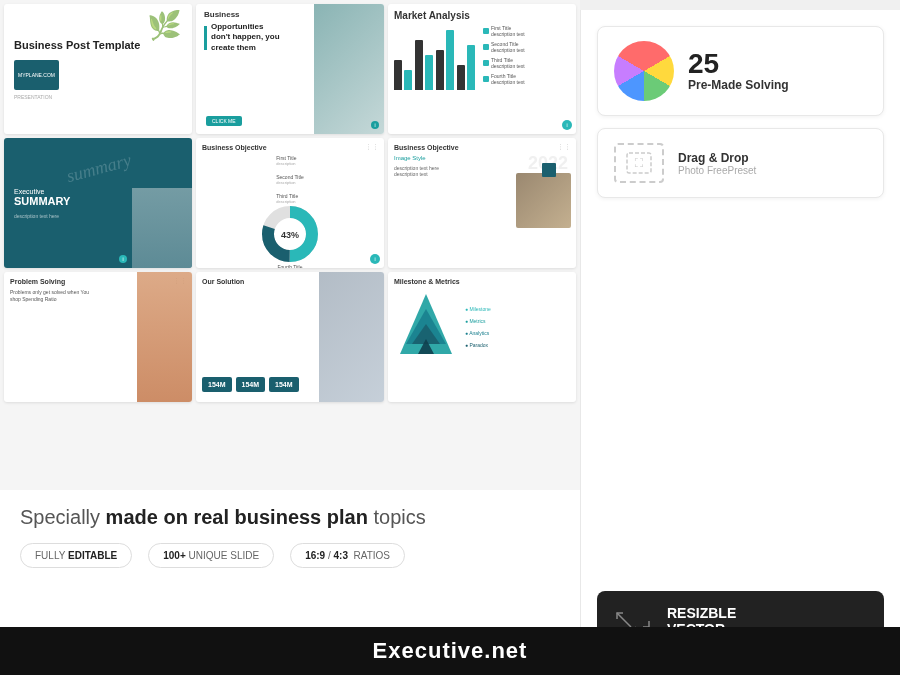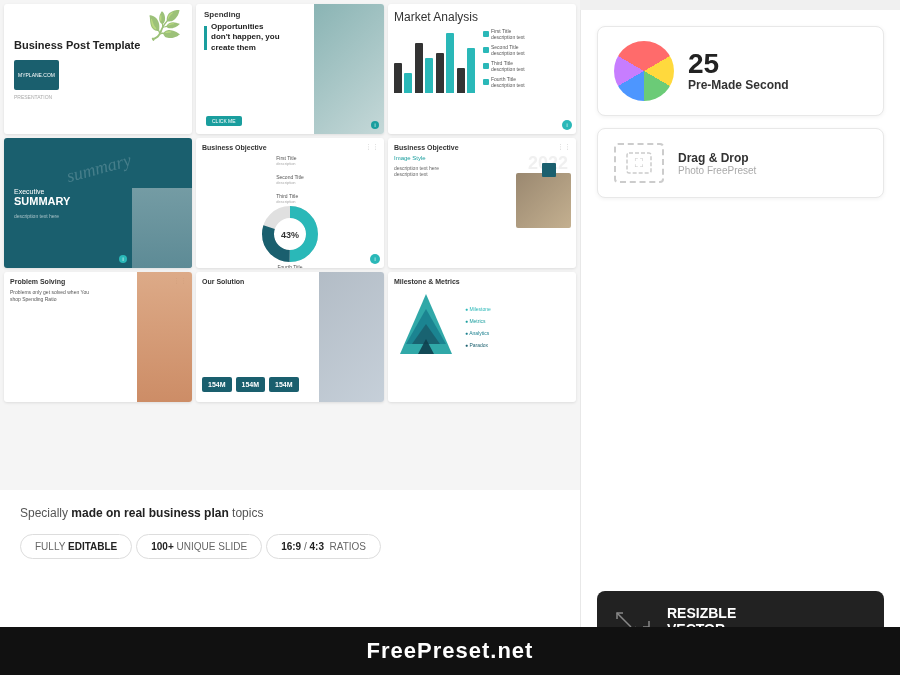--- a/index.html
+++ b/index.html
@@ -131,22 +131,22 @@
       display: flex; align-items: center; justify-content: center;
     }
 
     
     .slide-3 {
       background: #fff;
       padding: 6px;
       position: relative;
     }
     .slide-3-title {
-      font-size: 12px;
-      font-weight: 400;
+      font-size: 10px;
+      font-weight: 700;
       color: #333;
       margin-bottom: 4px;
     }
     .slide-3-content {
       display: flex;
       gap: 4px;
     }
     .slide-3-bars {
       display: flex;
       align-items: flex-end;
@@ -360,29 +360,29 @@
     
     .bottom-section {
       position: absolute;
       left: 0; bottom: 0;
       width: 580px;
       height: 185px;
       background: #fff;
       padding: 16px 20px;
     }
     .tagline {
-      font-size: 12px;
+      font-size: 20px;
       color: #555;
       margin-bottom: 14px;
     }
     .tagline strong { color: #222; font-weight: 700; }
     .badges-row {
       display: flex;
       flex-wrap: wrap;
-      gap: 4px;
+      gap: 16px;
     }
     .badge {
       border: 1.5px solid #ddd;
       border-radius: 20px;
       padding: 6px 14px;
       font-size: 10px;
       color: #666;
       background: #fff;
       display: flex; align-items: center; gap: 4px;
     }
@@ -538,21 +538,21 @@
     <div class="slide slide-1">
       <div class="slide-1-tree">🌿</div>
       <div class="slide-1-title">Business Post Template</div>
       <div class="slide-1-box">
         <span class="slide-1-box-text">MYPLANE.COM</span>
       </div>
       <div class="slide-1-label">PRESENTATION</div>
     </div>
 
     <div class="slide slide-2">
-      <div class="slide-2-header">Spending</div>
+      <div class="slide-2-header">Business</div>
       <div class="slide-2-accent"></div>
       <div class="slide-2-text">Opportunities don't happen, you create them</div>
       <div class="slide-2-img"></div>
       <div class="slide-2-btn">CLICK ME</div>
       <div class="slide-2-dot">i</div>
     </div>
 
     <div class="slide slide-3">
       <div class="slide-3-title">Market Analysis</div>
       <div class="slide-3-content">
@@ -693,21 +693,21 @@
     </div>
   </div>
 </div>
 
 <div class="right-sidebar">
 
   <div class="feature-card">
     <div class="color-sphere"></div>
     <div class="feature-info">
       <div class="feature-num">25</div>
-      <div class="feature-label">Pre-Made Second</div>
+      <div class="feature-label">Pre-Made Solving</div>
     </div>
   </div>
 
   <div class="feature-card">
     <div class="drag-drop-icon">
       <svg width="28" height="24" viewBox="0 0 28 24">
         <rect x="2" y="2" width="24" height="20" rx="2" fill="none" stroke="#ccc" stroke-width="1.5" stroke-dasharray="4 2"></rect>
         <text x="14" y="16" text-anchor="middle" font-size="12" fill="#ccc">⛶</text>
       </svg>
     </div>
@@ -730,14 +730,14 @@
       </svg>
     </div>
     <div class="vector-text">
       <div class="vector-label">RESIZBLE<br>VECTOR<br>ELEMENTS</div>
     </div>
   </div>
 
 </div>
 
 <div class="watermark">
-  <span class="watermark-text">FreePreset.net</span>
+  <span class="watermark-text">Executive.net</span>
 </div>
 
 </body></html>

